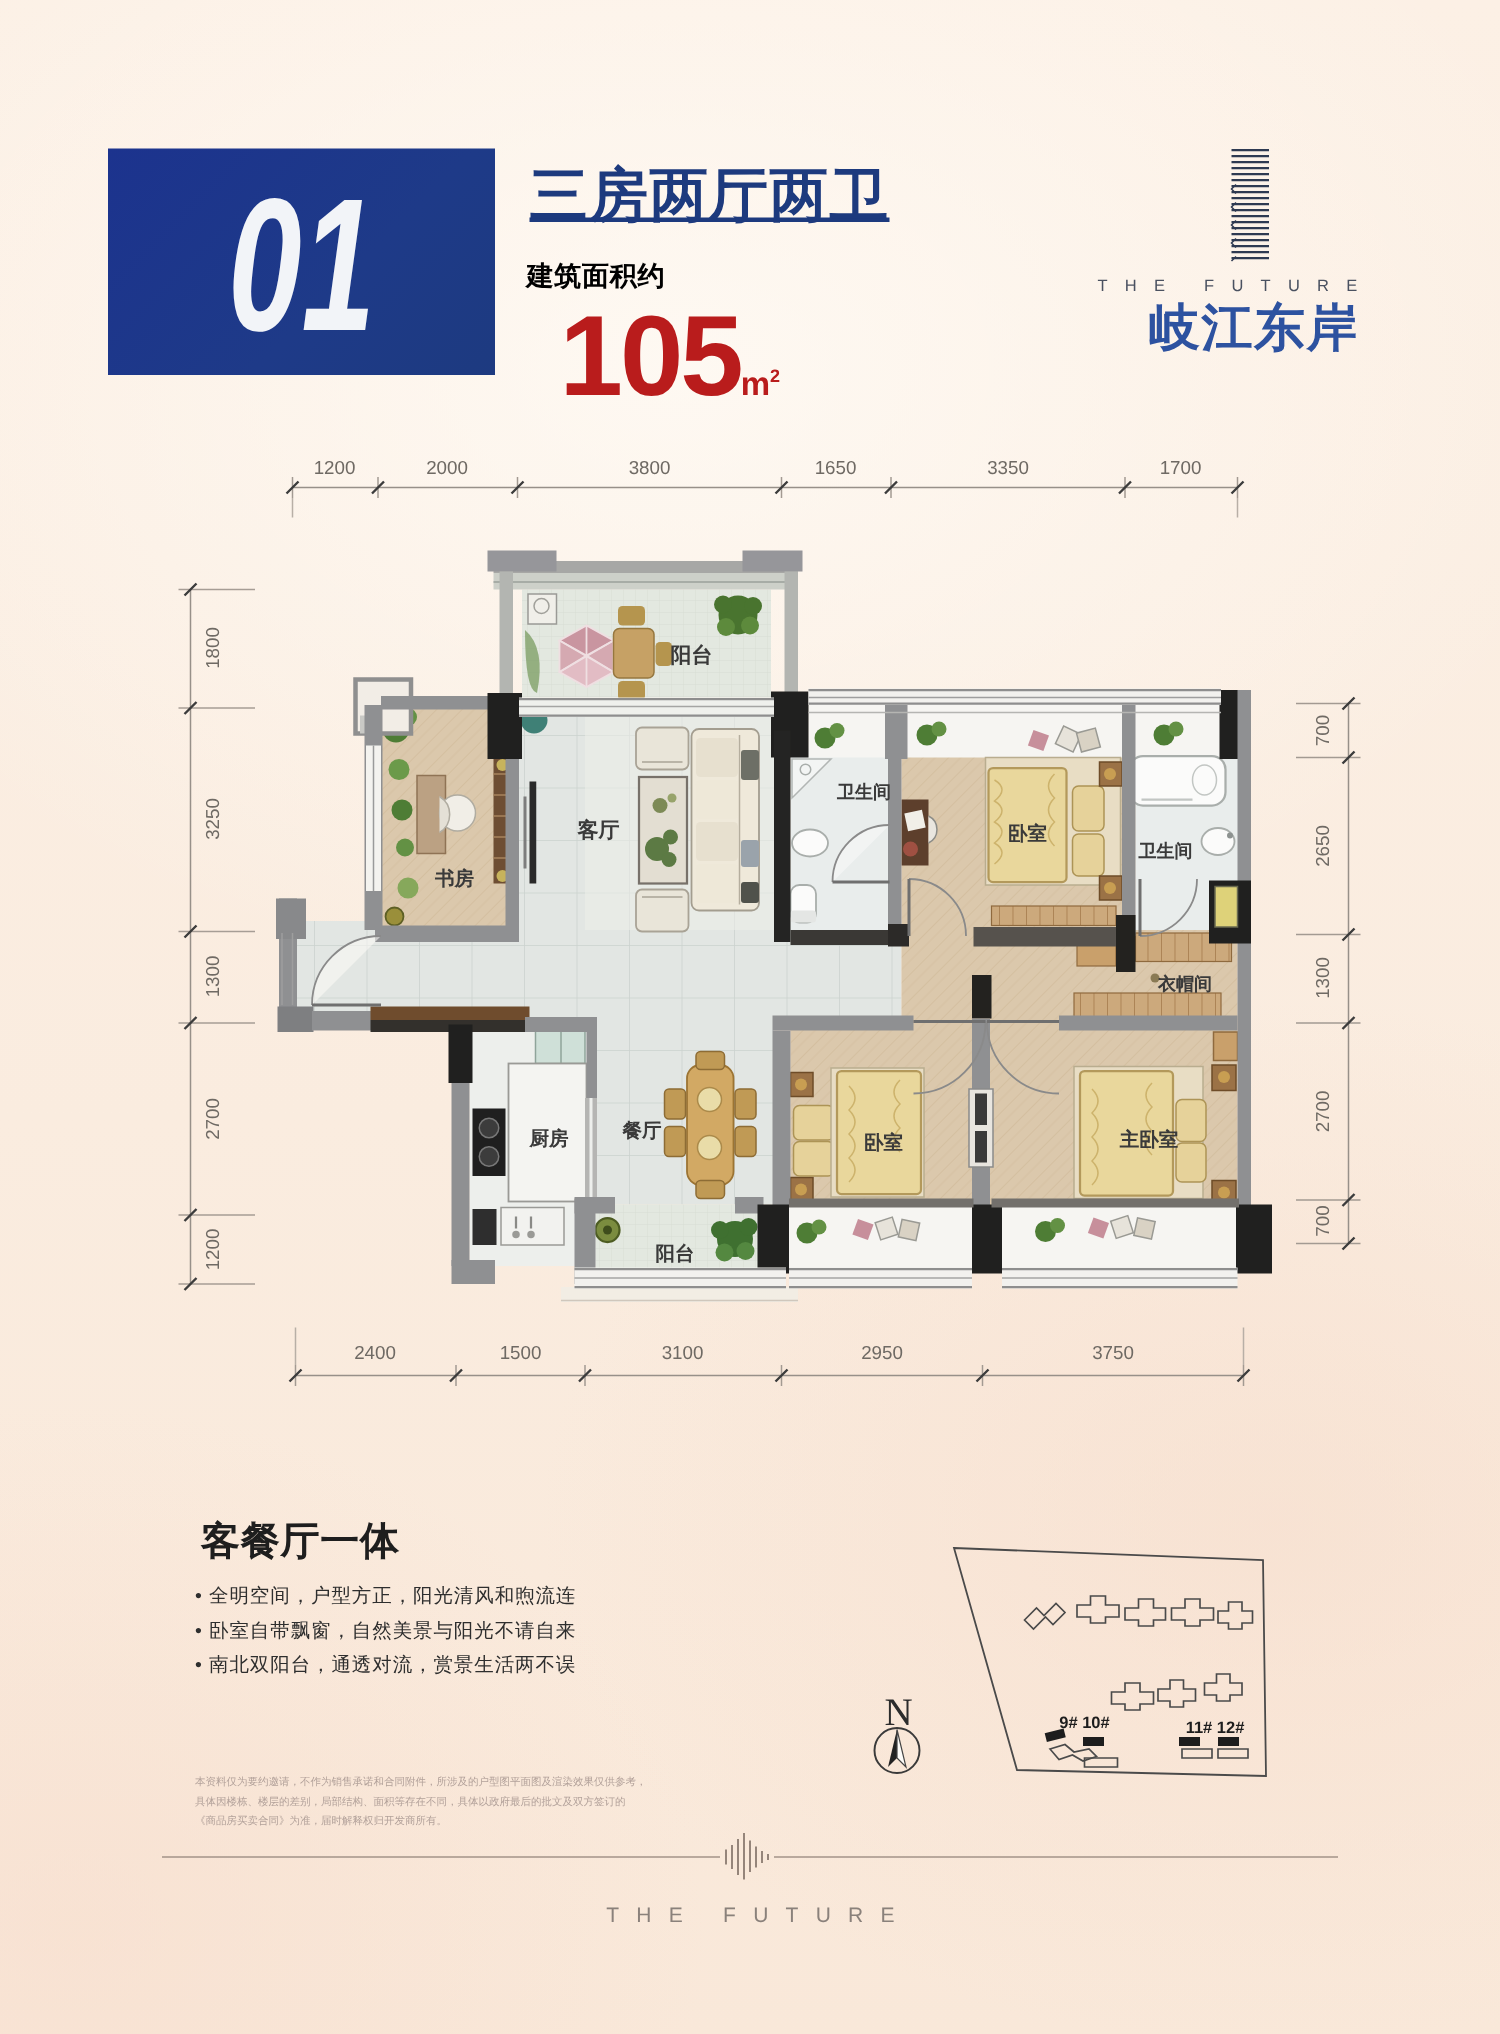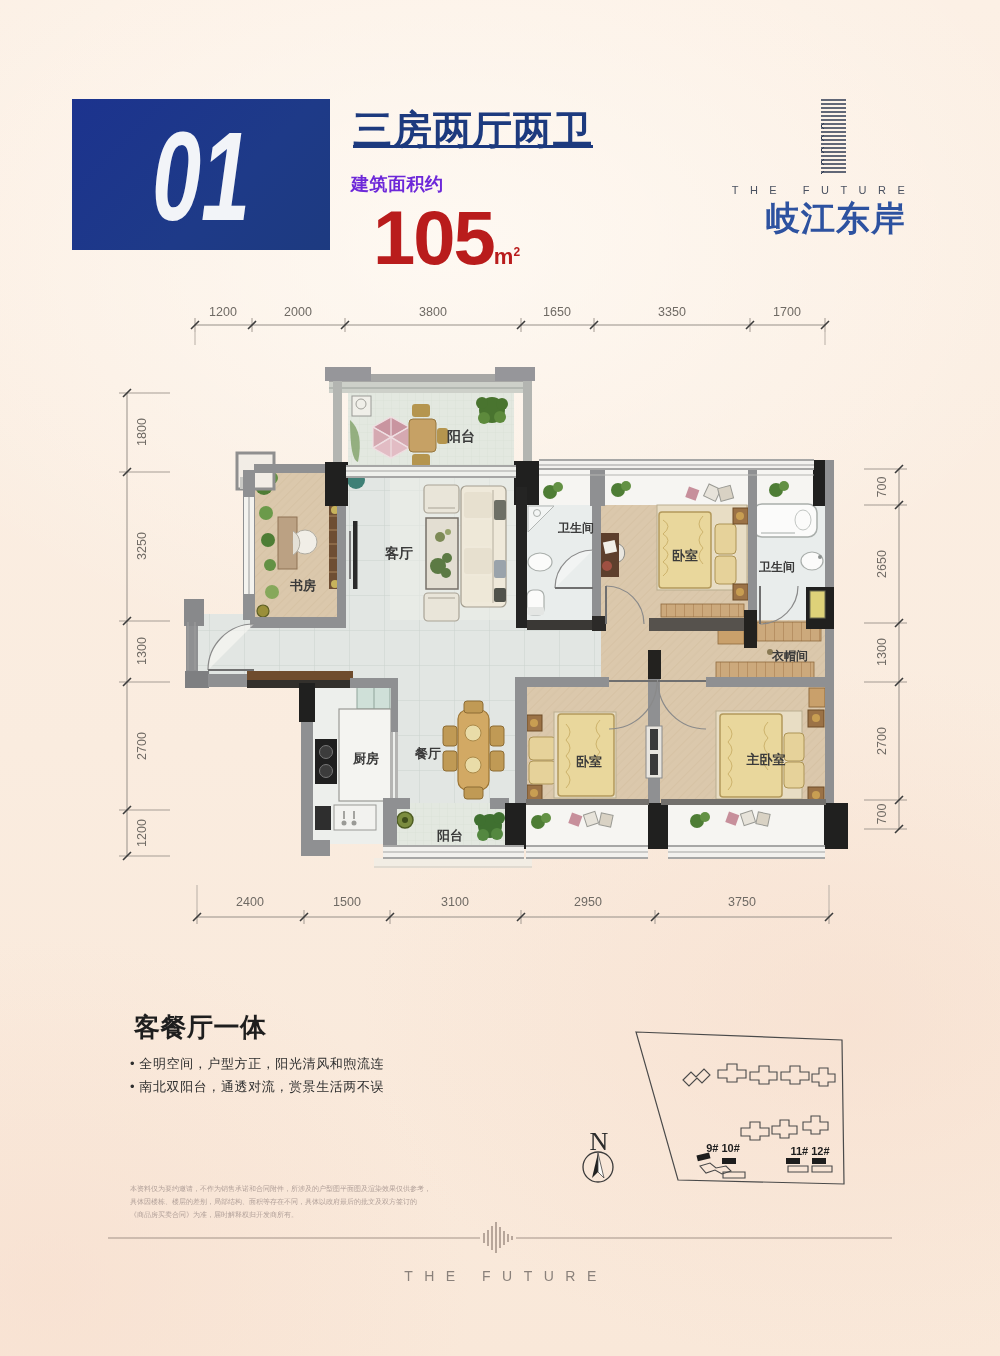--- a/index.html
+++ b/index.html
@@ -15,21 +15,21 @@
 <body>
 
 <div id="bg1" class="abs"></div>
 
 <div class="abs" style="left:72px;top:99px;width:258px;height:151px;background:linear-gradient(135deg,#1c338e 0%,#1e3a88 60%,#1d3a80 100%);"></div>
 
 <div class="abs" style="left:72px;top:105px;width:258px;height:144px;color:#f2f4f8;font-size:126px;font-style:italic;font-weight:bold;text-align:center;line-height:144px;transform:scaleX(0.70);">01</div>
 
 <div class="abs" style="left:353px;top:103px;font-size:39px;font-weight:bold;color:#1d3a7e;letter-spacing:1px;text-decoration:underline;">三房两厅两卫</div>
 
-<div class="abs" style="left:351px;top:172px;font-size:18px;font-weight:bold;color:#6d28d9;letter-spacing:0.5px;font-family:Liberation Mono, monospace;">建筑面积约</div>
+<div class="abs" style="left:351px;top:172px;font-size:18px;font-weight:bold;color:#000000;letter-spacing:0.5px;font-family:Liberation Mono, monospace;">建筑面积约</div>
 
 <div class="abs" style="left:349px;top:208px;color:#b91c1c;font-size:76px;font-weight:bold;line-height:60px;letter-spacing:-2px;margin-left:24px;">105<span style="font-size:22px;font-weight:bold;letter-spacing:0;">m<sup style="font-size:12px;">2</sup></span></div>
 
 <svg class="abs" style="left:700px;top:90px" width="260" height="160" viewBox="0 0 260 160">
 
 <g id="tower" stroke="#2e3a52" stroke-width="1.5">
 <path d="M121 10 H146 M121 14 H146 M121 18 H146 M121 22 H146 M121 26 H146 M121 30 H146 M121 34 H146 M121 38 H146 M121 42 H146 M121 46 H146 M121 50 H146 M121 54 H146 M121 58 H146 M121 62 H146 M121 66 H146 M121 70 H146 M121 74 H146 M121 78 H146 M121 82 H146"></path>
 <path d="M124 33 l-3 3 3 3 M124 45 l-3 3 3 3 M124 57 l-3 3 3 3 M124 69 l-3 3 3 3 M124 81 l-3 3" stroke-width="1" fill="none"></path>
 </g>
 
@@ -613,18 +613,19 @@
 <line x1="508" y1="1234" x2="508" y2="1242"></line>
 <line x1="512" y1="1236" x2="512" y2="1240"></line>
 </g>
 </g>
 </svg>
 
 <div class="abs" style="left:134px;top:1010px;font-size:26px;font-weight:bold;color:#1e1e1e;letter-spacing:0.5px;">客餐厅一体</div>
 
 <div class="abs" style="left:130px;top:1052px;font-size:13px;color:#2e2e2e;line-height:23.2px;letter-spacing:0.6px;">
 <div>•&nbsp;全明空间，户型方正，阳光清风和煦流连</div>
+<div>•&nbsp;卧室自带飘窗，自然美景与阳光不请自来</div>
 <div>•&nbsp;南北双阳台，通透对流，赏景生活两不误</div>
 </div>
 
 <div class="abs" style="left:130px;top:1182px;font-size:7px;color:#b2a19a;line-height:13px;white-space:nowrap;letter-spacing:0px;">本资料仅为要约邀请，不作为销售承诺和合同附件，所涉及的户型图平面图及渲染效果仅供参考，<br>具体因楼栋、楼层的差别，局部结构、面积等存在不同，具体以政府最后的批文及双方签订的<br>《商品房买卖合同》为准，届时解释权归开发商所有。</div>
 
 <div class="abs" style="left:0px;top:1268px;width:1000px;text-align:center;text-indent:12px;font-size:14px;color:#8a817b;letter-spacing:11.5px;">THE FUTURE</div>
 
 </body></html>

